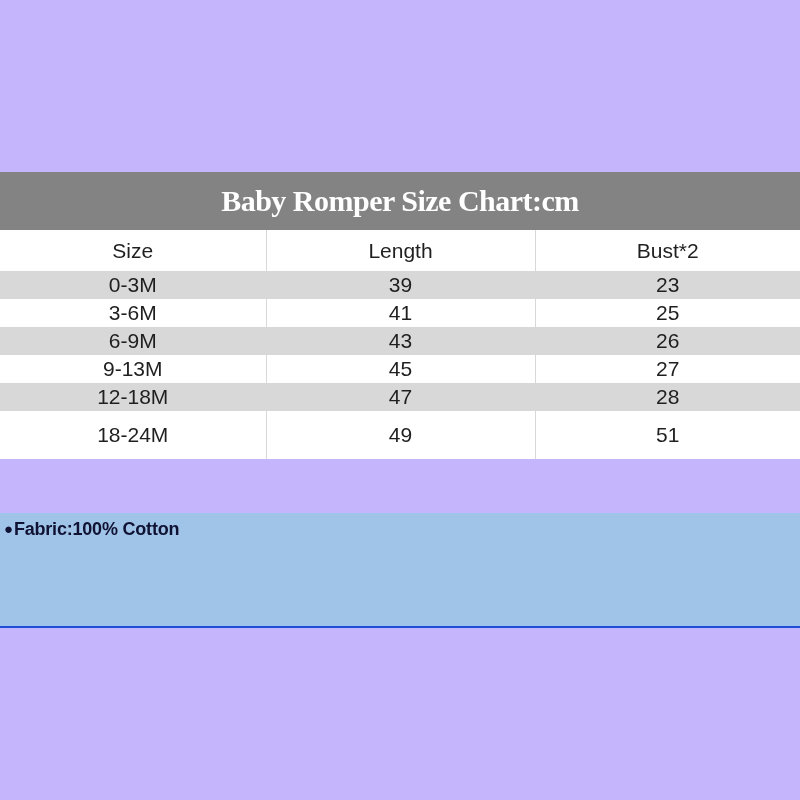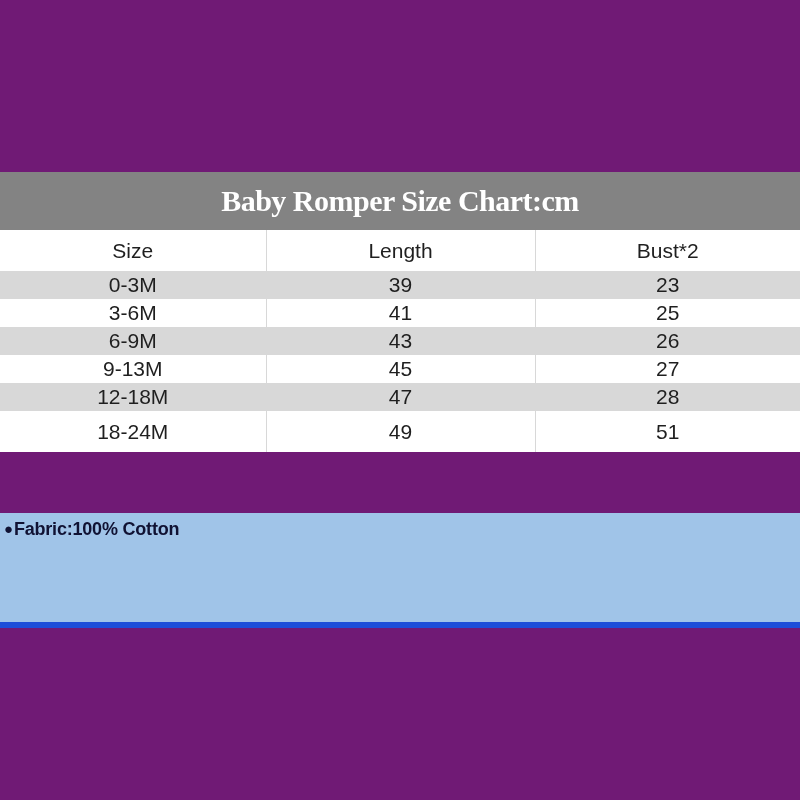--- a/index.html
+++ b/index.html
@@ -4,21 +4,21 @@
 <style>
   html, body {
     margin: 0;
     padding: 0;
     background: #ffffff;
   }
   .page {
     position: relative;
     width: 800px;
     height: 800px;
-    background: #701a75;
+    background: #c4b5fd;
     overflow: hidden;
     font-family: "Liberation Sans", sans-serif;
   }
   
   .title-band {
     position: absolute;
     top: 172px;
     left: 0;
     width: 800px;
     height: 58px;
@@ -66,31 +66,31 @@
     background: #ffffff;
   }
   .size-table tbody tr {
     height: 28px;
     background: #ffffff;
   }
   .size-table tbody tr:nth-child(odd) {
     background: #d8d8d8;
   }
   .size-table tbody tr:last-child {
-    height: 41px;
+    height: 48px;
   }
   
   .notes {
     position: absolute;
     top: 513px;
     left: 0;
     width: 800px;
     height: 115px;
     background: #a0c4e8;
-    border-bottom: 6px solid #1d4ed8;
+    border-bottom: 2px solid #1d4ed8;
     box-sizing: border-box;
     padding: 5px 0 0 4px;
   }
   .note-line {
     font-size: 18px;
     font-weight: bold;
     color: #101233;
     line-height: 21px;
     letter-spacing: -0.2px;
     white-space: nowrap;

